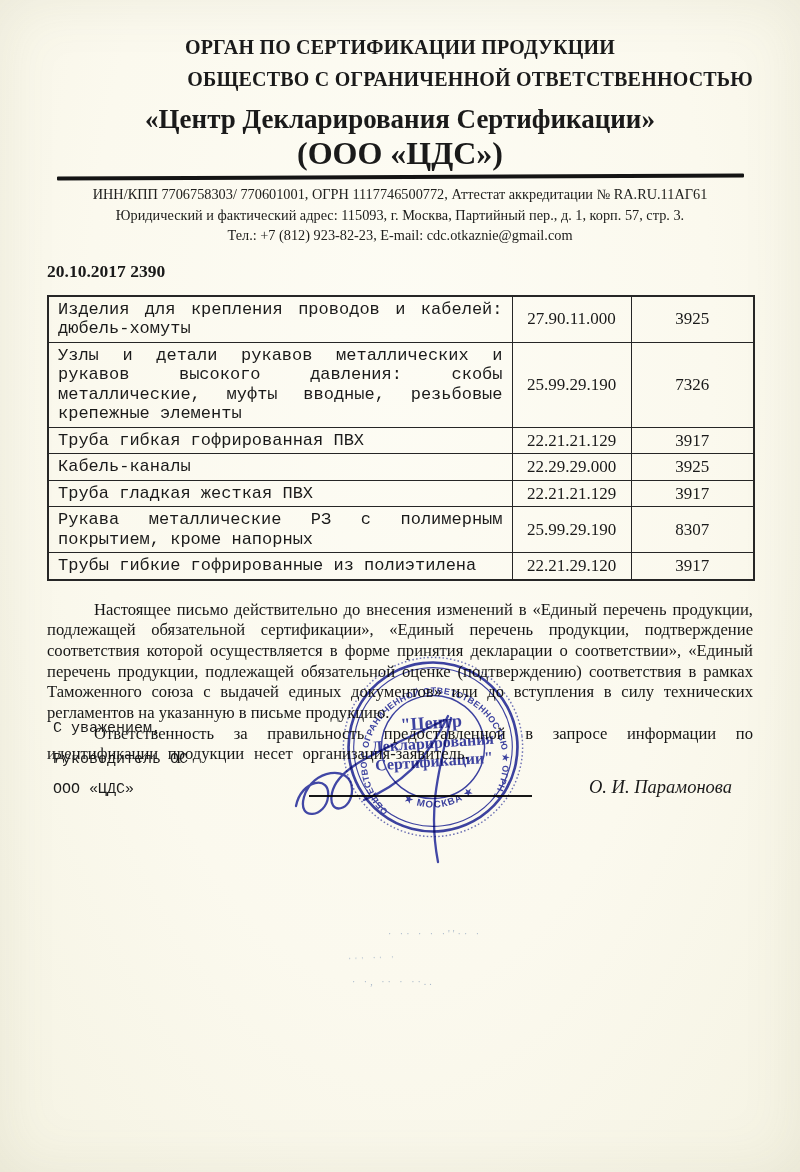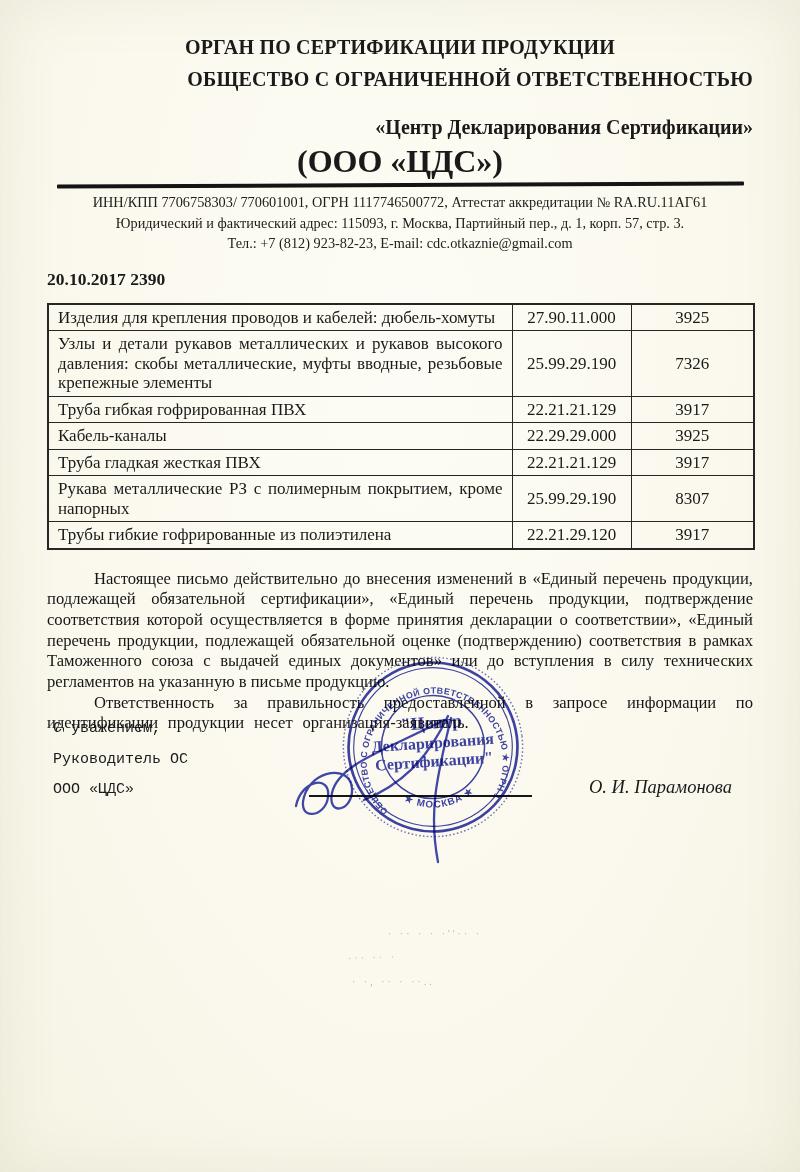--- a/index.html
+++ b/index.html
@@ -11,37 +11,37 @@
     background: radial-gradient(ellipse at 50% 30%, #fdfcf4 0%, #fbf9ee 55%, #f5f3e3 100%);
     box-shadow: inset 0 0 60px rgba(120,115,80,.10);
     font-family:"Liberation Serif","DejaVu Serif",serif;
     color:#1a1a1a;
     overflow:hidden;
   }
   .content { padding:0 47px; }
   .header { margin-top:34px; text-align:center; font-weight:bold; }
   .h-small { font-size:20px; line-height:26px; letter-spacing:.2px; }
   .h-small + .h-small { margin-top:6px;text-align:right; }
-  .h-big { font-size:20px; line-height:32px; margin-top:19px;text-align:right; }
+  .h-big { font-size:27px; line-height:32px; margin-top:11px; }
   .h-big2 { font-size:32px; line-height:34px; margin-top:1px; }
   .rule {
     margin:5px auto 0; width:687px; height:4px; background:#141414;
     transform:rotate(-.25deg); border-radius:1px;
   }
   .details { margin-top:5px; text-align:center; font-size:14.3px; line-height:20.5px; color:#20201e; }
   .date-number { margin-top:15px; font-weight:bold; font-size:17.5px; }
   table.products {
     margin-top:13px; width:706px; border-collapse:collapse;
     border:2.2px solid #262626; table-layout:fixed;
   }
   table.products td {
     border:1.6px solid #262626; font-size:17px; line-height:19.5px;
     padding:3px 9px; vertical-align:middle;
   }
-  td.product { text-align:justify; }
+  td.product { text-align:justify;font-family:Liberation Mono, monospace; }
   td.code, td.cls { text-align:center; padding:3px 2px; }
   .body-par {
     text-align:justify; font-size:16.6px; line-height:20.7px; text-indent:47px;
     color:#161616;
   }
   .par1 { margin-top:19px; }
   .par2 { word-spacing:5.5px; }
   .closing { position:absolute; left:53px; top:714px; font-size:15px; line-height:30.5px;font-family:Liberation Mono, monospace; }
   .sig-line { position:absolute; left:309px; top:795px; width:223px; border-top:2.6px solid #161616; z-index:2; }
   .signatory-name { position:absolute; left:589px; top:777px; font-size:18.5px; z-index:2;font-style:italic; }

